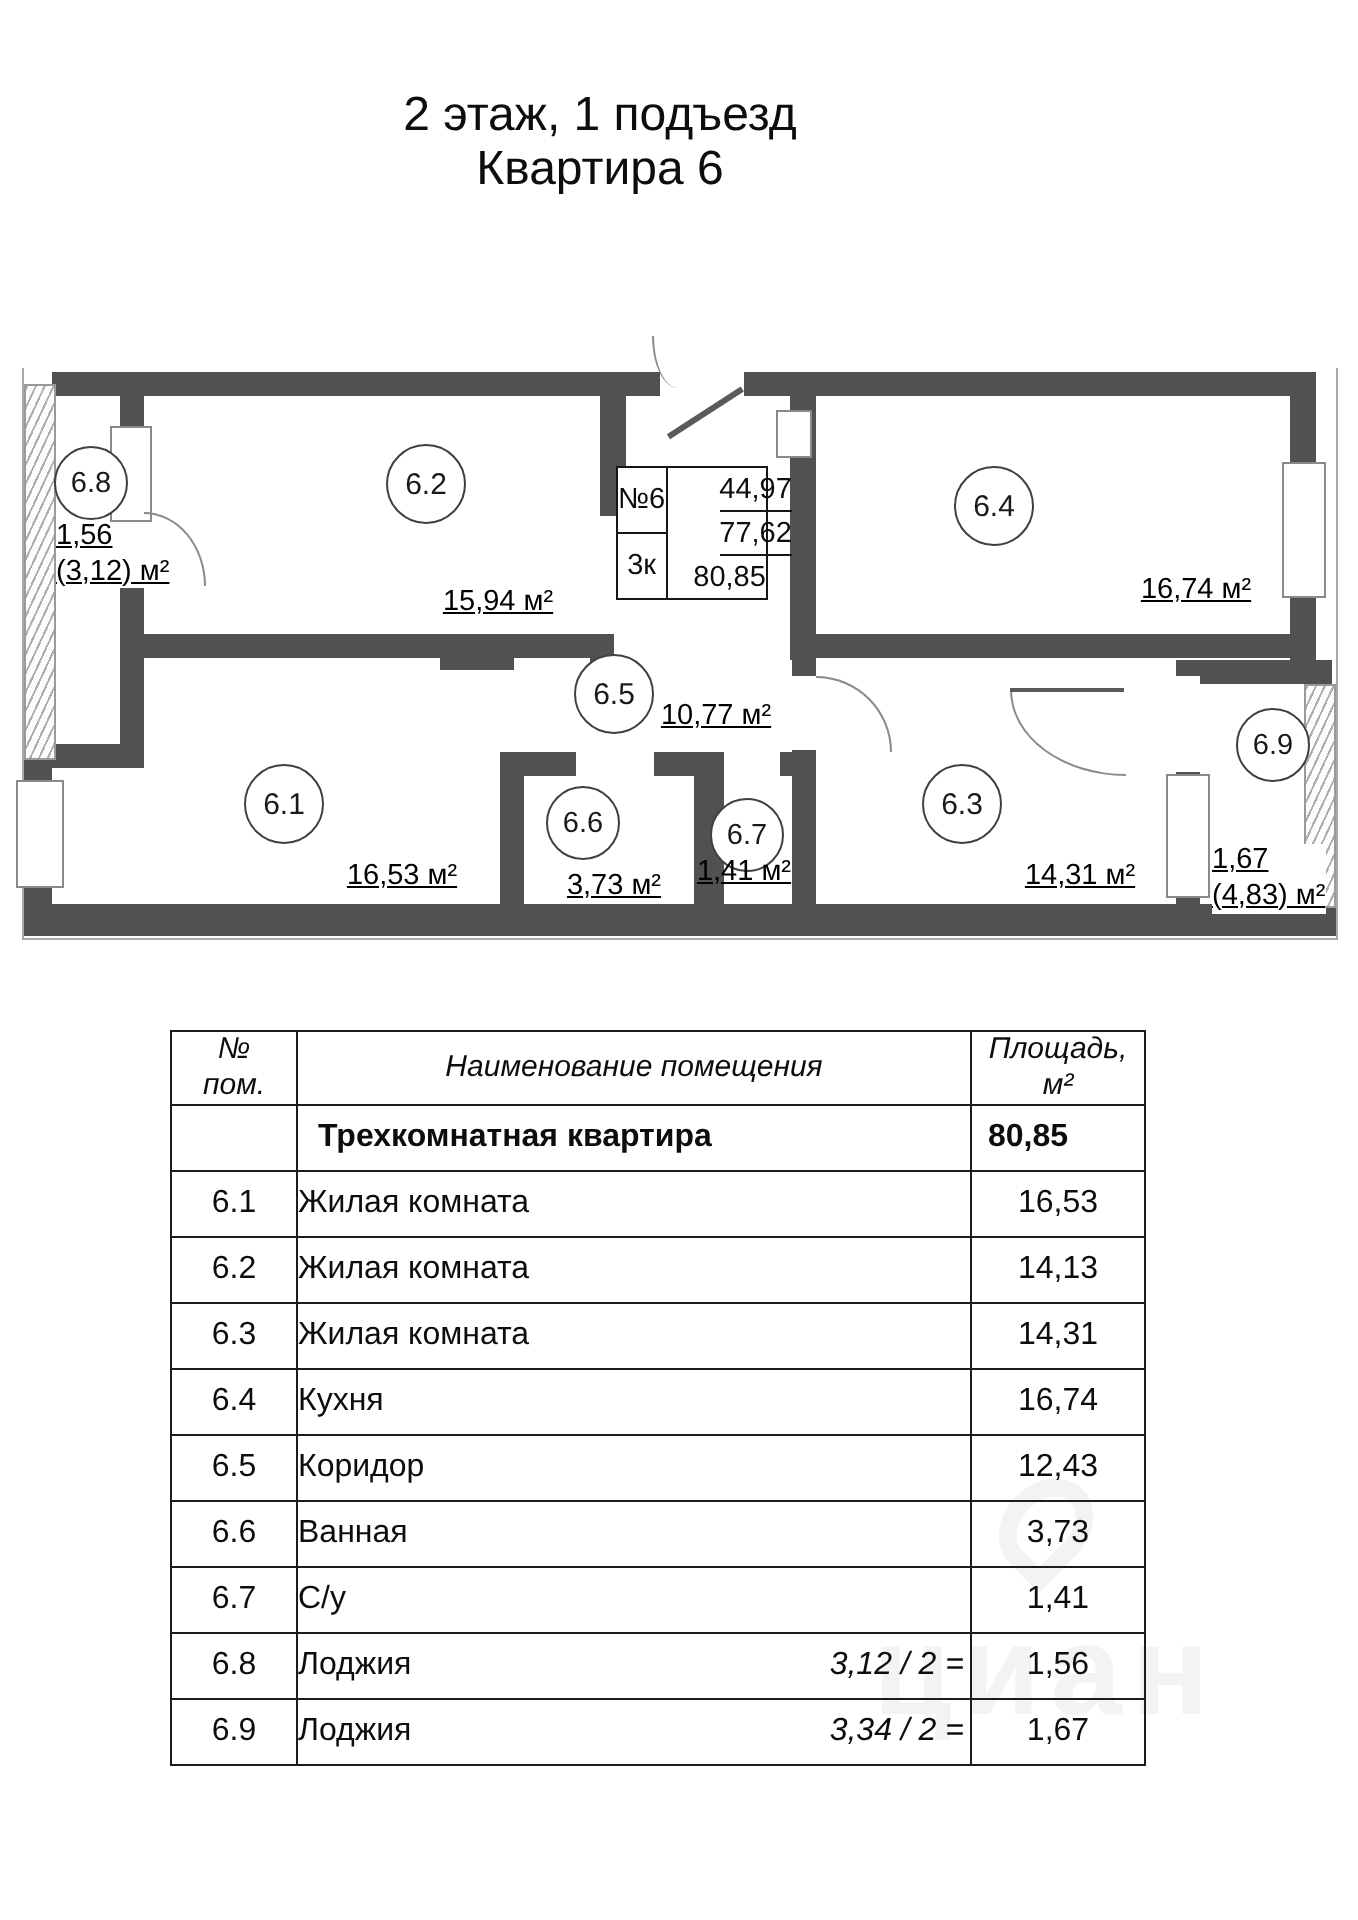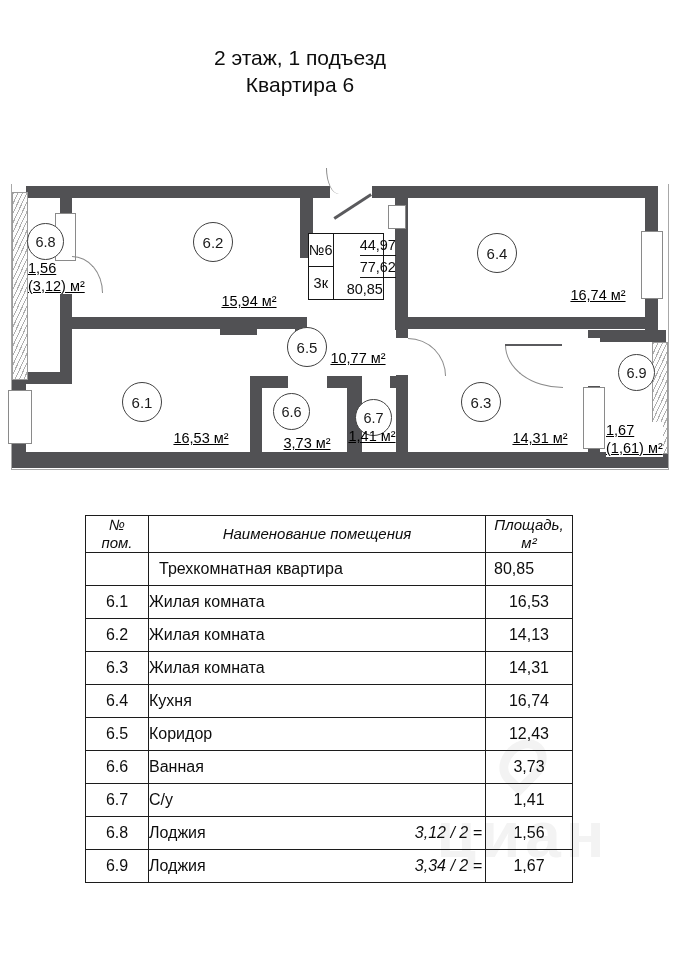--- a/index.html
+++ b/index.html
@@ -1,20 +1,20 @@
 <!DOCTYPE html>
 <html><head>
 <meta charset="utf-8">
 <style>
   html,body{margin:0;padding:0;background:#fff;}
   #page{position:relative;width:679px;height:960px;background:#fff;overflow:hidden;
         font-family:"Liberation Sans",sans-serif;color:#111;}
   
   .title{position:absolute;left:100px;top:44px;width:400px;text-align:center;
-         font-size:21px;line-height:27px;color:#0d0d0d;}
+         font-size:24px;line-height:27px;color:#0d0d0d;}
   
   .plan-outline{position:absolute;left:11px;top:184px;width:656px;height:285px;
      border-left:1px solid #a8a8a8;border-right:1px solid #a8a8a8;border-bottom:1px solid #a8a8a8;}
   .wall{position:absolute;background:#515154;}
   .hatch{position:absolute;border:1px solid #9a9a9a;background:
      repeating-linear-gradient(115deg, rgba(110,110,110,.55) 0 1px, transparent 1px 4px),#fdfdfd;}
   .win{position:absolute;background:#fff;border:1px solid #8a8a8a;}
   .gap{position:absolute;background:#fff;}
   .arc{position:absolute;}
   .leaf{position:absolute;background:#5a5a5d;}
@@ -38,21 +38,21 @@
   
   table.rooms{position:absolute;left:85px;top:515px;width:487px;border-collapse:collapse;
       table-layout:fixed;font-size:16px;color:#0d0d0d;}
   table.rooms td{border:1.6px solid #1c1c1c;padding:0;vertical-align:middle;background:#fff;}
   table.rooms tr{height:33px;}
   tr.hdr{height:62px;}
   tr.hdr td{font-style:italic;font-size:15px;text-align:center;line-height:1.2;}
   td.num{text-align:center;}
   td.nm{padding-left:36px;}
   td.ar{text-align:center;}
-  tr.sum td{font-weight:normal;}
+  tr.sum td{font-weight:bold;}
   tr.sum td.nm{padding-left:10px;}
   tr.sum td.ar{text-align:left;padding-left:8px;}
   .calc{float:right;padding-right:3px;font-weight:normal;font-style:italic;}
   
   .wm{position:absolute;left:398px;top:742px;width:250px;height:130px;display:flex;
       align-items:center;gap:14px;pointer-events:none;flex-direction:column;}
   .wm .pin{width:34px;height:34px;border:9px solid rgba(40,40,40,.055);
       border-radius:50% 50% 50% 0;transform:rotate(-45deg);}
   .wm .wm-text{font-size:64px;font-weight:bold;letter-spacing:5px;color:rgba(40,40,40,.055);}
 </style>
@@ -148,21 +148,21 @@
     <div class="area ctr" style="left:598px;top:287px">16,74 м²</div>
     <div class="area ctr" style="left:358px;top:350px">10,77 м²</div>
     <div class="area ctr" style="left:307px;top:435px">3,73 м²</div>
     <div class="area ctr" style="left:372px;top:428px">1,41 м²</div>
     <div class="area area2" style="left:28px;top:260px">
       <span style="display:block">1,56</span>
       <span style="display:block">(3,12) м²</span>
     </div>
     <div class="area area2" style="left:606px;top:422px;background:#fff">
       <span style="display:block">1,67</span>
-      <span style="display:block">(1,61) м²</span>
+      <span style="display:block">(4,83) м²</span>
     </div>
   </div>
 
   <table class="rooms">
     <colgroup>
         <col style="width:63px">
         <col style="width:337px">
         <col style="width:87px">
       </colgroup>
     <tbody>

